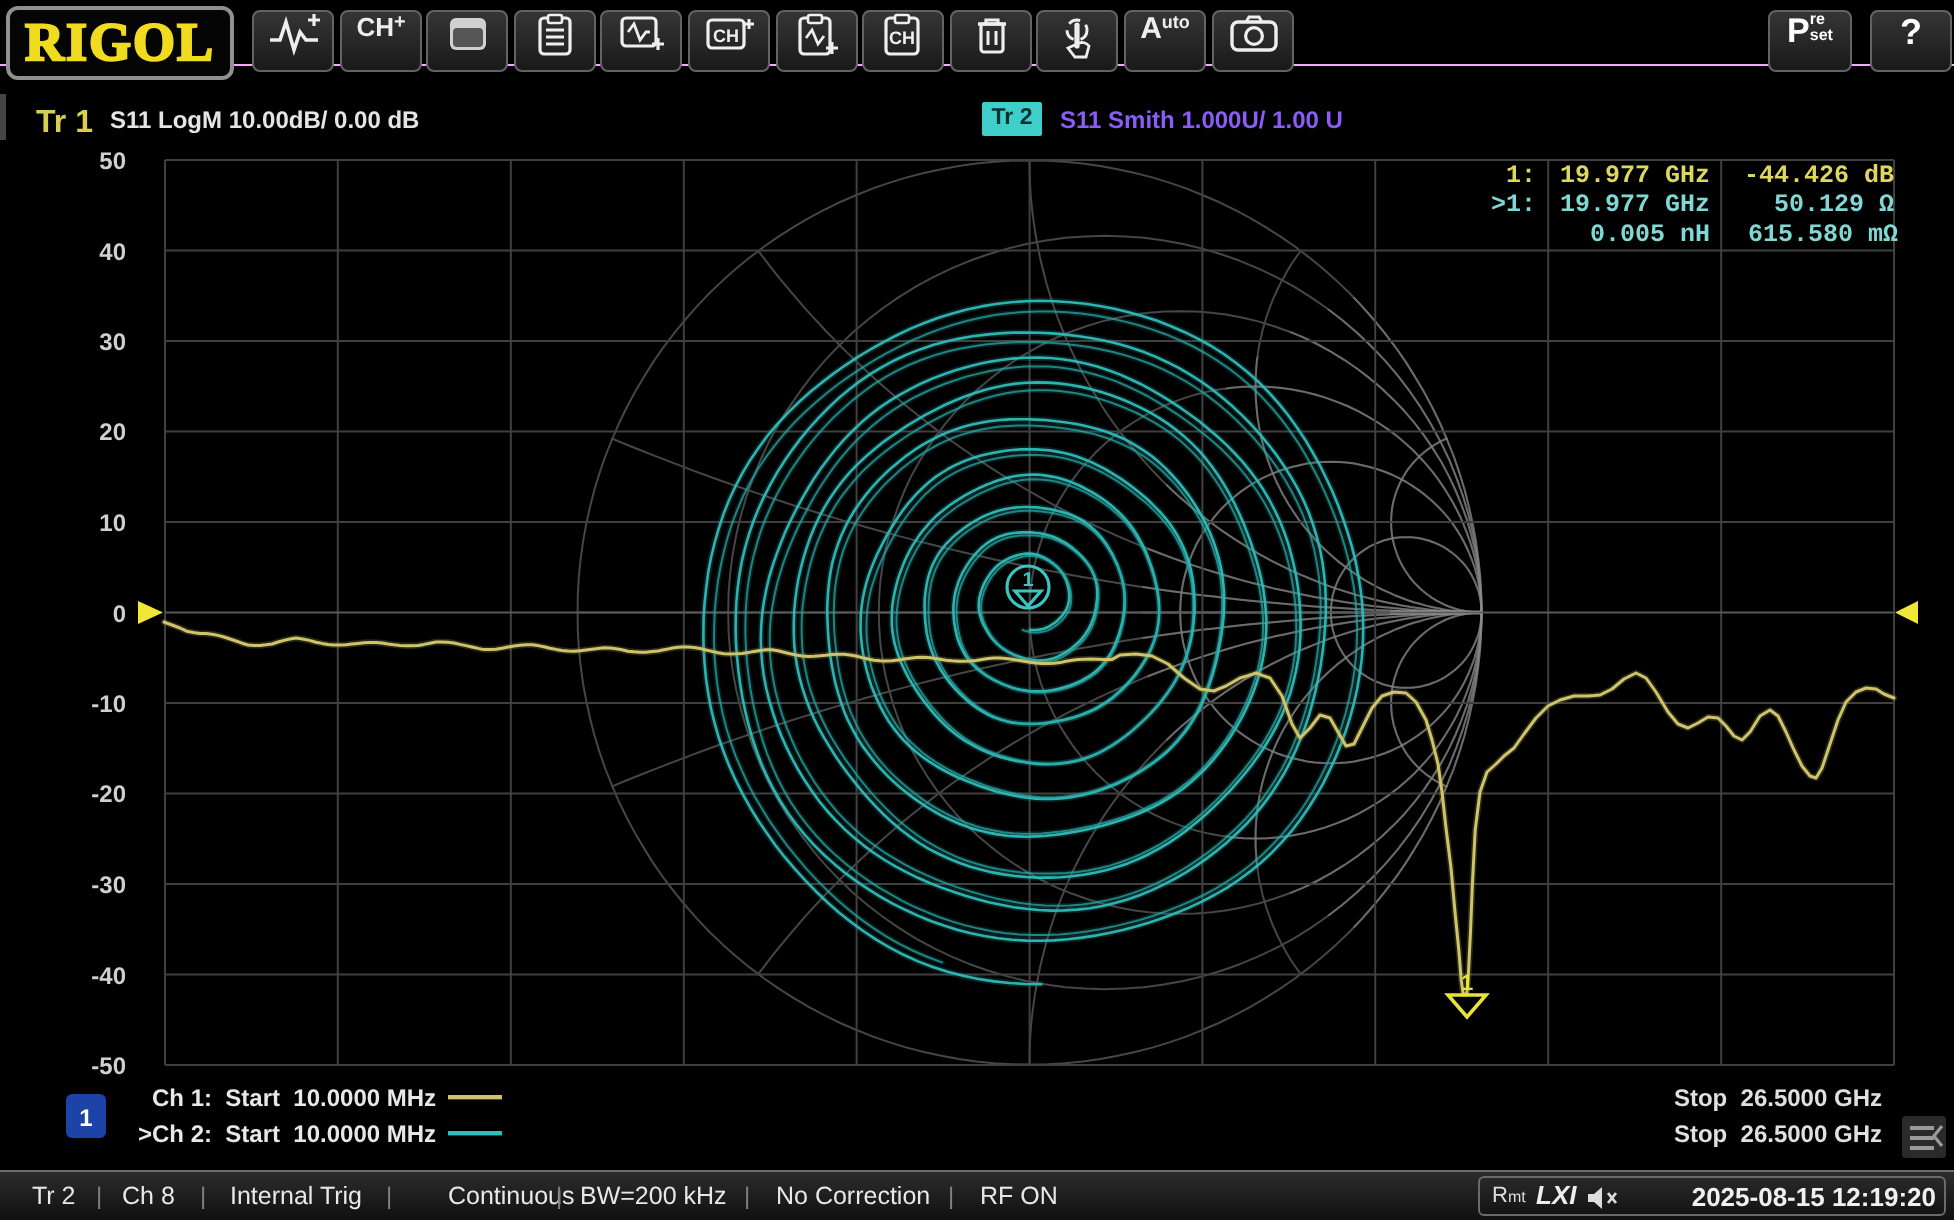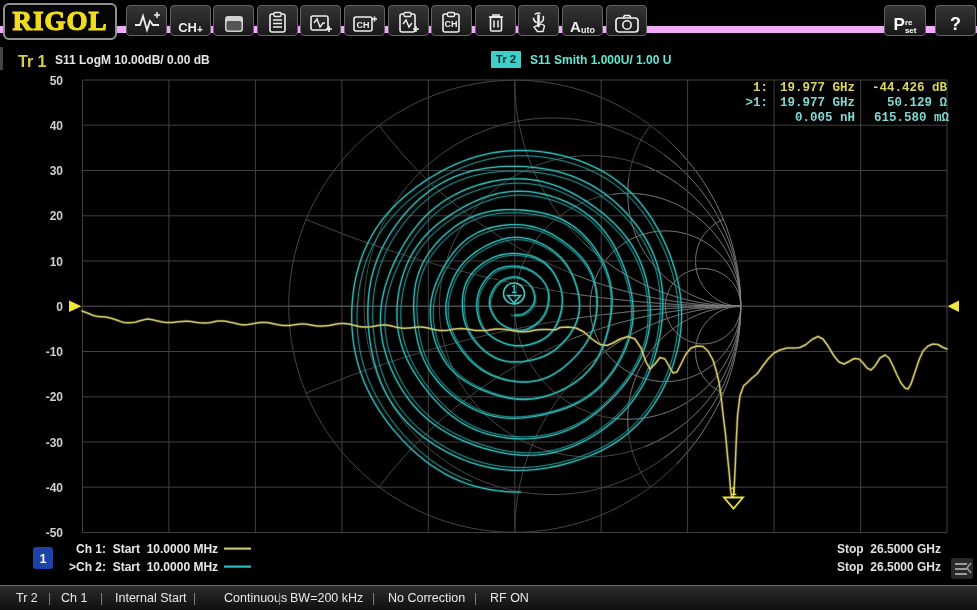--- a/index.html
+++ b/index.html
@@ -1,17 +1,17 @@
 <!DOCTYPE html>
 <html><head><meta charset="utf-8"><style>
 * { margin:0; padding:0; box-sizing:border-box; }
 body { width:977px; height:610px; background:#000; font-family:"Liberation Sans", sans-serif; overflow:hidden; position:relative; }
-#hdr { position:absolute; left:0; top:0; width:977px; height:33px; background:#000; border-bottom:7px solid #f0abfc; }
+#hdr { position:absolute; left:0; top:0; width:977px; height:33px; background:#000; border-bottom:1px solid #f0abfc; }
 #logo { position:absolute; left:3px; top:3px; width:114px; height:37px; background:#050505; border:2px solid #909090; border-radius:6px; text-align:center; line-height:33px; font-family:"Liberation Serif", serif; font-weight:bold; font-size:27px; color:#f0dc1e; letter-spacing:1px; -webkit-text-stroke:1.2px #f0dc1e; }
-.tb { position:absolute; top:5px; height:31px; background:linear-gradient(#353535,#191919); border:1px solid #636363; border-radius:4px; display:flex; align-items:flex-end; justify-content:center; }
+.tb { position:absolute; top:5px; height:31px; background:linear-gradient(#353535,#191919); border:1px solid #636363; border-radius:4px; display:flex; align-items:flex-start; justify-content:center; }
 #info { position:absolute; left:0; top:47px; width:977px; height:23px; background:#000; }
 #infoL { position:absolute; left:0; top:0; width:3px; height:23px; background:#444; }
 #stat { position:absolute; left:0; top:585px; width:977px; height:25px; background:linear-gradient(#2c2c2c,#101010); border-top:1px solid #6e6e6e; }
 .sv { color:#e8e8e8; font-size:12.5px; position:absolute; top:5px; white-space:nowrap; }
 .sep { color:#808080; font-size:12px; position:absolute; top:5px; }
 #rbox { position:absolute; left:739px; top:2px; width:234px; height:20px; border:1px solid #6a6a6a; border-radius:3px; }
 </style></head><body>
 <svg width="977" height="610" viewBox="0 0 977 610" style="position:absolute;left:0;top:0">
 <rect x="0" y="0" width="977" height="610" fill="#000"></rect>
 <defs>
@@ -210,29 +210,38 @@
     </div>
 <div class="tb" style="left:935px;width:41px">
       <span style="color:#fff;font-size:18px;font-weight:bold">?</span>
     </div>
 </div>
 <div id="info">
 <div id="infoL"></div>
 <span style="position:absolute;left:18px;top:6px;color:#d8cf52;font-size:16px;font-weight:bold">Tr 1</span>
 <span style="position:absolute;left:55px;top:6px;color:#e5e5e5;font-size:12px;font-weight:bold">S11 LogM 10.00dB/ 0.00 dB</span>
 <span style="position:absolute;left:491px;top:4px;width:30px;height:17px;background:#3ecfca;color:#06302e;font-size:11.5px;font-weight:bold;text-align:center;line-height:17px;border-radius:1px">Tr 2</span>
-<span style="position:absolute;left:530px;top:6px;color:#5eead4;font-size:12px;font-weight:bold">S11 Smith 1.000U/ 1.00 U</span>
+<span style="position:absolute;left:530px;top:6px;color:#8b5cf6;font-size:12px;font-weight:bold">S11 Smith 1.000U/ 1.00 U</span>
 </div>
 <div id="stat">
 <span class="sv" style="left:16px">Tr 2</span>
     <span class="sep" style="left:48px">|</span>
-<span class="sv" style="left:61px">Ch 1</span>
+<span class="sv" style="left:61px">Ch 8</span>
     <span class="sep" style="left:100px">|</span>
-<span class="sv" style="left:115px">Internal Start</span>
+<span class="sv" style="left:115px">Internal Trig</span>
     <span class="sep" style="left:193px">|</span>
 <span class="sv" style="left:224px">Continuous</span>
     <span class="sep" style="left:278px">|</span>
 <span class="sv" style="left:290px">BW=200 kHz</span>
     <span class="sep" style="left:372px">|</span>
 <span class="sv" style="left:388px">No Correction</span>
     <span class="sep" style="left:474px">|</span>
 <span class="sv" style="left:490px">RF ON</span>
+<div id="rbox">
+<span style="position:absolute;left:6px;top:3px;color:#ddd;font-size:11px">R<span style="font-size:8px">mt</span></span>
+<span style="position:absolute;left:28px;top:1px;color:#eee;font-size:13px;font-weight:bold;font-style:italic">LXI</span>
+<svg style="position:absolute;left:52px;top:3px" width="18" height="14" viewBox="0 0 18 14">
+        <path d="M2 5 h3 l4-3.5 v11 L5 9 H2 z" fill="#ddd"></path>
+        <path d="M12 4.5 l4 5 m0 -5 l-4 5" stroke="#ddd" stroke-width="1.4"></path>
+      </svg>
+<span style="position:absolute;right:4px;top:2px;color:#f0f0f0;font-size:13px;font-weight:bold">2025-08-15 12:19:20</span>
+</div>
 </div>
 
 </body></html>

